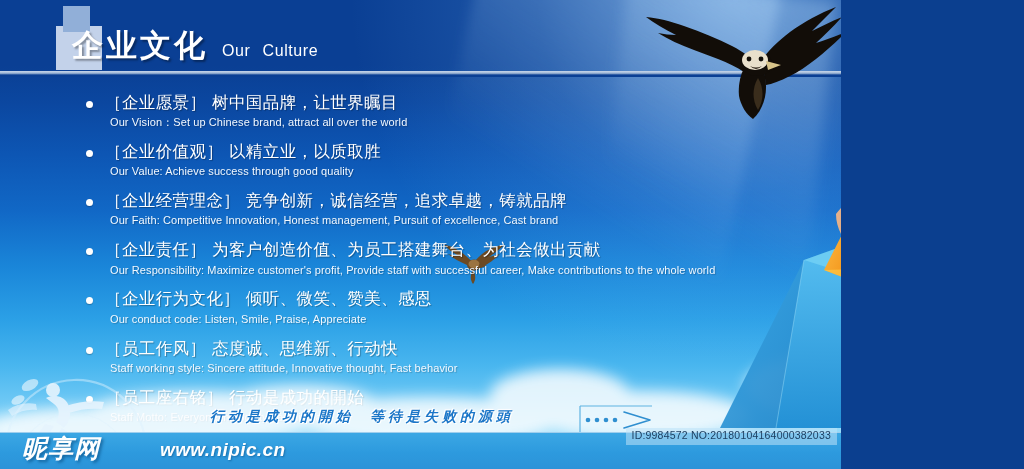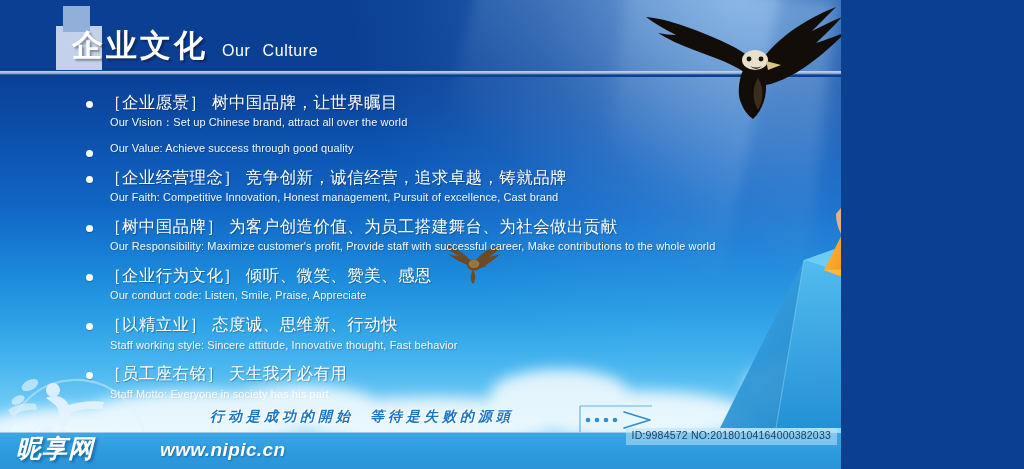--- a/index.html
+++ b/index.html
@@ -107,21 +107,21 @@
   .calli .c2{margin-left:16px;}
   .arrowbox{position:absolute;left:578px;top:404px;width:78px;height:30px;}
 
   
   .footer{
     position:absolute;left:0;bottom:0;width:1024px;height:36px;
     background:linear-gradient(180deg,#3ba7e4 0%,#2d9ade 55%,#2b93d8 100%);
     border-top:1px solid rgba(255,255,255,.55);
   }
   .wm-cn{
-    position:absolute;left:16px;bottom:4px;
+    position:absolute;left:22px;bottom:4px;
     font-size:25px;font-weight:700;color:#ffffff;letter-spacing:1px;
     font-family:"DejaVu Sans","Liberation Sans",sans-serif;
     font-style:italic;
     text-shadow:2px 2px 3px rgba(0,60,110,.55);
     text-align:center;
   }
   .wm-url{
     position:absolute;left:160px;bottom:8px;
     font-size:19px;font-weight:700;color:#ffffff;font-style:italic;
     letter-spacing:.4px;
@@ -180,45 +180,46 @@
   </svg>
 
   <div class="list">
     <div class="item">
       <span class="bullet"></span>
       <p class="cn">［企业愿景］ 树中国品牌，让世界瞩目</p>
       <p class="en">Our Vision：Set up Chinese brand, attract all over the world</p>
     </div>
     <div class="item">
       <span class="bullet"></span>
+      <p class="cn">［企业价值观］ 以精立业，以质取胜</p>
       <p class="en">Our Value: Achieve success through good quality</p>
     </div>
     <div class="item">
       <span class="bullet"></span>
       <p class="cn">［企业经营理念］ 竞争创新，诚信经营，追求卓越，铸就品牌</p>
       <p class="en">Our Faith: Competitive Innovation, Honest management, Pursuit of excellence, Cast brand</p>
     </div>
     <div class="item">
       <span class="bullet"></span>
-      <p class="cn">［树中国品牌］ 为客户创造价值、为员工搭建舞台、为社会做出贡献</p>
+      <p class="cn">［企业责任］ 为客户创造价值、为员工搭建舞台、为社会做出贡献</p>
       <p class="en">Our Responsibility: Maximize customer's profit, Provide staff with successful career, Make contributions to the whole world</p>
     </div>
     <div class="item">
       <span class="bullet"></span>
       <p class="cn">［企业行为文化］ 倾听、微笑、赞美、感恩</p>
       <p class="en">Our conduct code: Listen, Smile, Praise, Appreciate</p>
     </div>
     <div class="item">
       <span class="bullet"></span>
-      <p class="cn">［以精立业］ 态度诚、思维新、行动快</p>
+      <p class="cn">［员工作风］ 态度诚、思维新、行动快</p>
       <p class="en">Staff working style: Sincere attitude, Innovative thought, Fast behavior</p>
     </div>
     <div class="item">
       <span class="bullet"></span>
-      <p class="cn">［员工座右铭］ 天生我才必有用</p>
+      <p class="cn">［员工座右铭］ 行动是成功的開始</p>
       <p class="en">Staff Motto: Everyone in society has his part</p>
     </div>
   </div>
 
   <svg class="cloudband" viewBox="0 0 1024 120" preserveAspectRatio="none">
     <defs>
       <filter id="cb" x="-30%" y="-60%" width="160%" height="240%">
         <feGaussianBlur stdDeviation="7"></feGaussianBlur>
       </filter>
     </defs>

